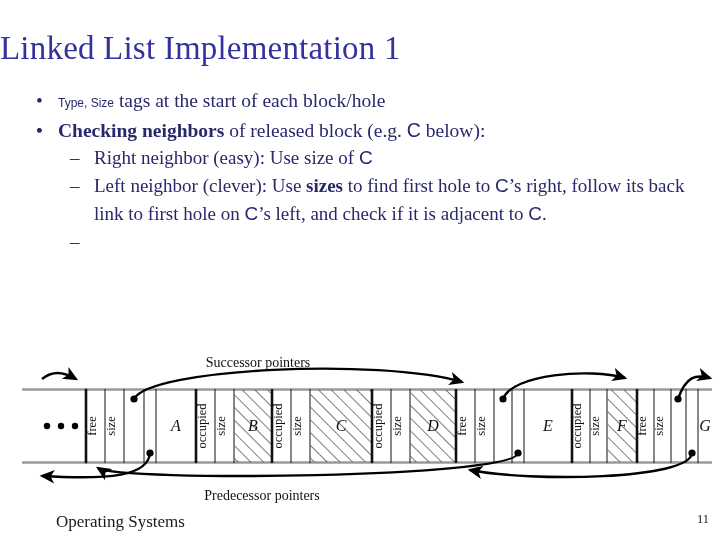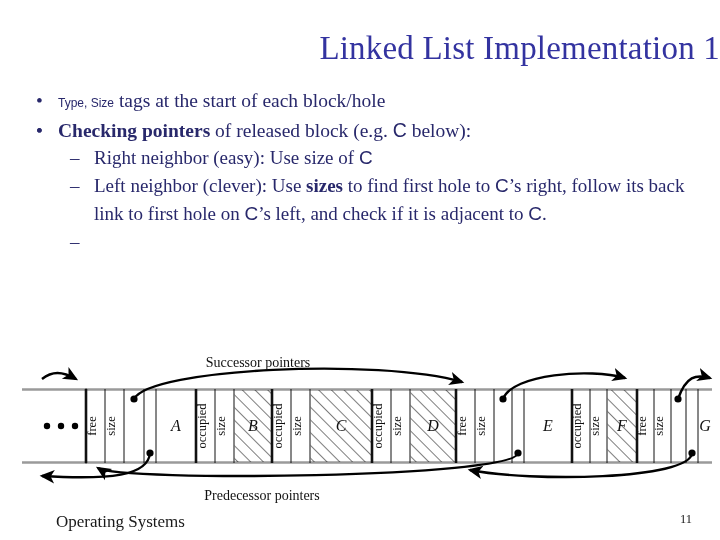--- a/index.html
+++ b/index.html
@@ -4,21 +4,21 @@
 <style>
   html,body{margin:0;padding:0;}
   body{
     width:720px;height:540px;background:#ffffff;
     font-family:"Liberation Serif", serif;
     overflow:hidden;position:relative;
   }
   
   .slide-title{
     position:absolute;left:0;top:28px;width:720px;
-    text-align:right;
+    text-align:left;
     font-family:"Liberation Serif", serif;
     font-size:33px;line-height:40px;
     color:#3333A0;
     letter-spacing:.2px;
     white-space:nowrap;
   }
   
   .body{
     position:absolute;left:24px;top:88px;width:676px;
     color:#28286B;
@@ -52,21 +52,21 @@
     position:absolute;left:0;top:352px;width:720px;height:152px;
   }
   .fig-svg{display:block;}
   
   .footer-left{
     position:absolute;left:56px;top:512px;
     font-size:17px;color:#1a1a1a;
     font-family:"Liberation Serif", serif;
   }
   .footer-right{
-    position:absolute;right:28px;top:512px;
+    position:absolute;right:11px;top:512px;
     font-size:12.5px;color:#1a1a1a;
     font-family:"Liberation Serif", serif;
   }
 </style>
 </head>
 <body>
 
 <div class="slide-title">Linked List Implementation 1</div>
 
 <div class="body">
@@ -75,21 +75,21 @@
     <span class="bullet">•</span>
     <span class="sans">Type, Size</span><span> tags at the start of each block/hole</span>
   </div>
 
   <div class="lvl1">
     <span class="bullet">•</span>
   </div>
 
   <div class="lvl1">
     <span class="bullet">•</span>
-    <span class="bold">Checking pointers</span><span> of released block (e.g. </span><span class="sansC">C</span><span> below):</span>
+    <span class="bold">Checking neighbors</span><span> of released block (e.g. </span><span class="sansC">C</span><span> below):</span>
   </div>
 
   <div class="lvl2">
     <span class="dash">–</span>
     <span>Right neighbor (easy): Use size of </span><span class="sansC">C</span>
   </div>
 
   <div class="lvl2">
     <span class="dash">–</span>
     <span>Left neighbor (clever): Use </span><span class="bold">sizes</span><span> to find first hole to </span><span class="sansC">C</span><span>’s right, follow its back link to first hole on </span><span class="sansC">C</span><span>’s left, and check if it is adjacent to </span><span class="sansC">C</span><span>.</span>

